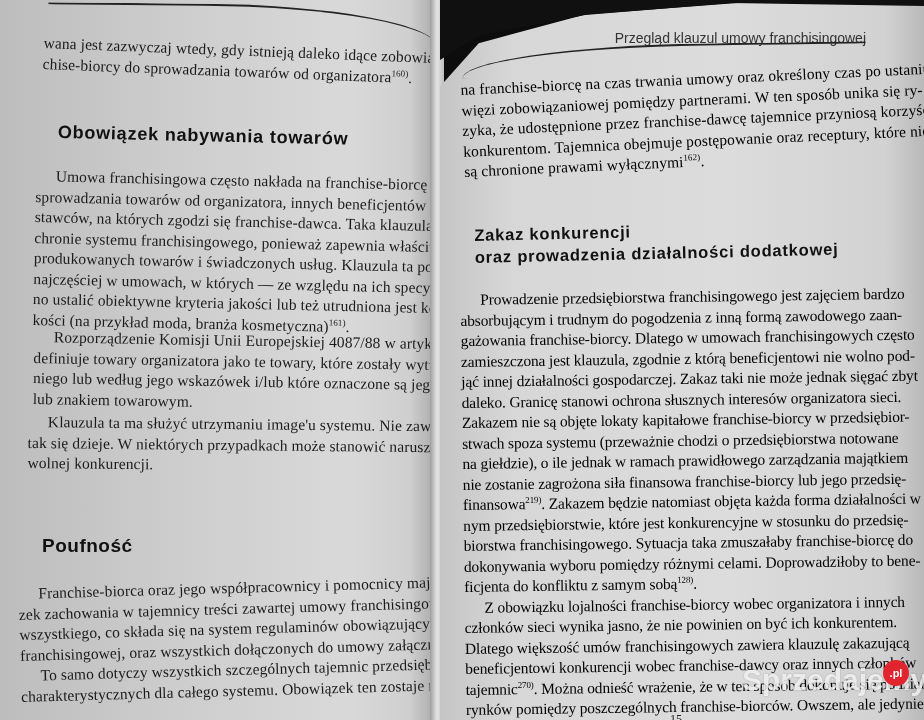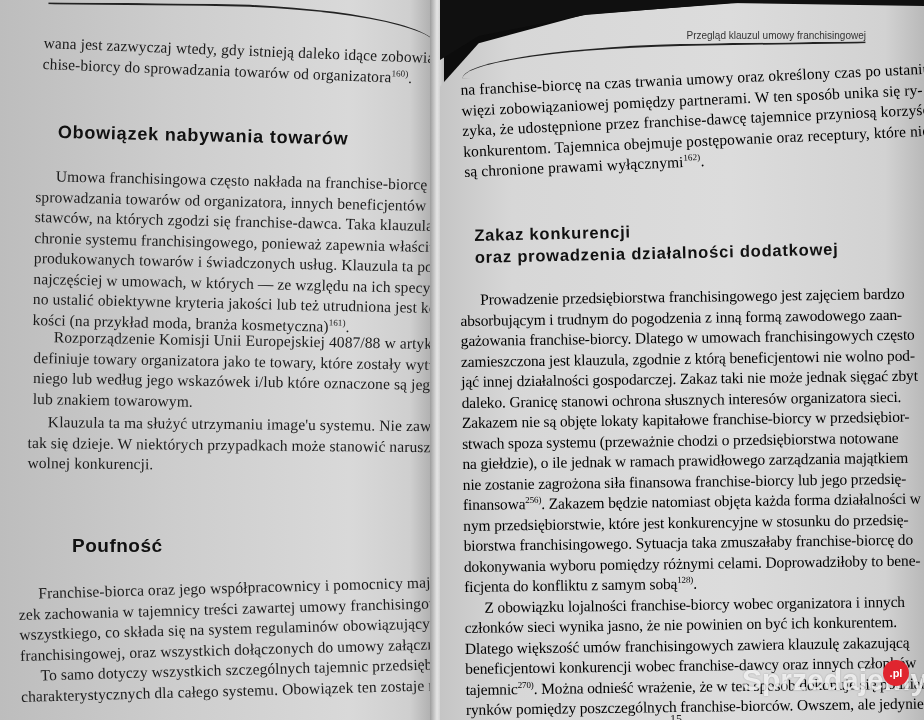--- a/index.html
+++ b/index.html
@@ -71,21 +71,21 @@
       height: 30px;
       border-top: 2px solid #222;
       border-radius: 60% 0 0 0 / 100% 0 0 0;
       transform: rotate(-0.8deg);
     }
     .running-head {
       position: absolute;
       right: 58px;
       top: 30px;
       font-family: "Liberation Sans", "DejaVu Sans", sans-serif;
-      font-size: 10px;
+      font-size: 14px;
       color: #333;
     }
     .body-text {
       font-size: 15.5px;
       line-height: 20.5px;
       letter-spacing: 0.1px;
       margin: 0;
       white-space: nowrap;
     }
     .line {
@@ -108,21 +108,21 @@
     }
     .block {
       position: absolute;
     }
     
     #l-intro { left: 44px; top: 33px; transform: rotate(2.2deg); transform-origin: left top; }
     #l-h1 { left: 58px; top: 122px; font-size: 18px; letter-spacing: 0.8px; transform: rotate(1.3deg); transform-origin: left top; }
     #l-p1 { left: 36px; top: 166px; transform: rotate(1.3deg); transform-origin: left top; }
     #l-p2 { left: 34px; top: 327px; transform: rotate(1.0deg); transform-origin: left top; }
     #l-p3 { left: 28px; top: 412px; transform: rotate(0.6deg); transform-origin: left top; }
-    #l-h2 { left: 42px; top: 535px; font-size: 19px; letter-spacing: 0.5px; margin-left: 30px; }
+    #l-h2 { left: 42px; top: 535px; font-size: 19px; letter-spacing: 0.5px; }
     #l-p4 { left: 18px; top: 584px; transform: rotate(-1.6deg); transform-origin: left top; }
 
     
     #r-p0 { left: 460px; top: 80px; transform: rotate(-2.6deg); transform-origin: left top; }
     #r-h3 { left: 474px; top: 224px; font-size: 16.5px; letter-spacing: 0.8px; line-height: 22px; transform: rotate(-1.3deg); transform-origin: left top; }
     #r-p5 { left: 460px; top: 290px; transform: rotate(-0.8deg); transform-origin: left top; }
     .narrow .body-text { letter-spacing: -0.15px; }
     .watermark {
       position: absolute;
       left: 742px;
@@ -246,21 +246,21 @@
       <span class="line indent">Prowadzenie przedsiębiorstwa franchisingowego jest zajęciem bardzo</span>
       <span class="line">absorbującym i trudnym do pogodzenia z inną formą zawodowego zaan-</span>
       <span class="line">gażowania franchise-biorcy. Dlatego w umowach franchisingowych często</span>
       <span class="line">zamieszczona jest klauzula, zgodnie z którą beneficjentowi nie wolno pod-</span>
       <span class="line">jąć innej działalności gospodarczej. Zakaz taki nie może jednak sięgać zbyt</span>
       <span class="line">daleko. Granicę stanowi ochrona słusznych interesów organizatora sieci.</span>
       <span class="line">Zakazem nie są objęte lokaty kapitałowe franchise-biorcy w przedsiębior-</span>
       <span class="line">stwach spoza systemu (przeważnie chodzi o przedsiębiorstwa notowane</span>
       <span class="line">na giełdzie), o ile jednak w ramach prawidłowego zarządzania majątkiem</span>
       <span class="line">nie zostanie zagrożona siła finansowa franchise-biorcy lub jego przedsię-</span>
-      <span class="line"><span>finansowa</span><sup>256)</sup><span>. Zakazem będzie natomiast objęta każda forma działalności w in-</span></span>
+      <span class="line"><span>finansowa</span><sup>219)</sup><span>. Zakazem będzie natomiast objęta każda forma działalności w in-</span></span>
       <span class="line">nym przedsiębiorstwie, które jest konkurencyjne w stosunku do przedsię-</span>
       <span class="line">biorstwa franchisingowego. Sytuacja taka zmuszałaby franchise-biorcę do</span>
       <span class="line">dokonywania wyboru pomiędzy różnymi celami. Doprowadziłoby to bene-</span>
       <span class="line"><span>ficjenta do konfliktu z samym sobą</span><sup>128)</sup><span>.</span></span>
       <span class="line indent">Z obowiązku lojalności franchise-biorcy wobec organizatora i innych</span>
       <span class="line">członków sieci wynika jasno, że nie powinien on być ich konkurentem.</span>
       <span class="line">Dlatego większość umów franchisingowych zawiera klauzulę zakazującą</span>
       <span class="line">beneficjentowi konkurencji wobec franchise-dawcy oraz innych członków</span>
       <span class="line"><span>tajemnic</span><sup>270)</sup><span>. Można odnieść wrażenie, że w ten sposób dokonuje się podział</span></span>
       <span class="line">rynków pomiędzy poszczególnych franchise-biorców. Owszem, ale jedynie</span>

